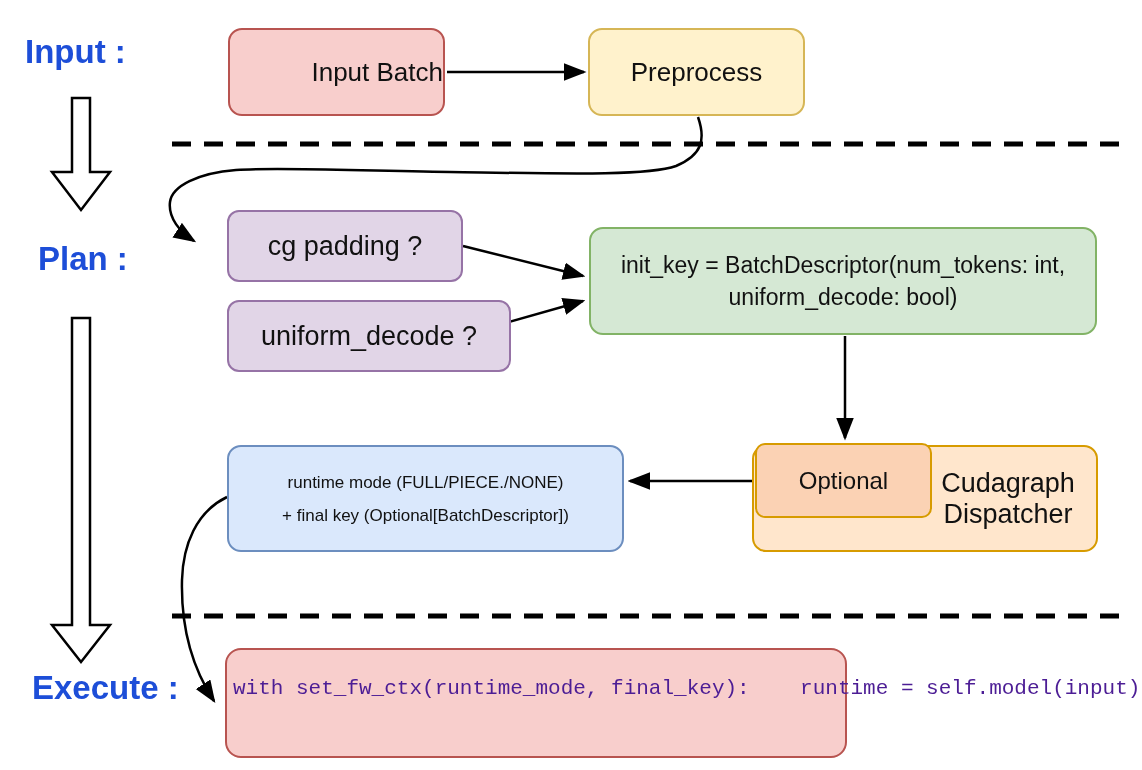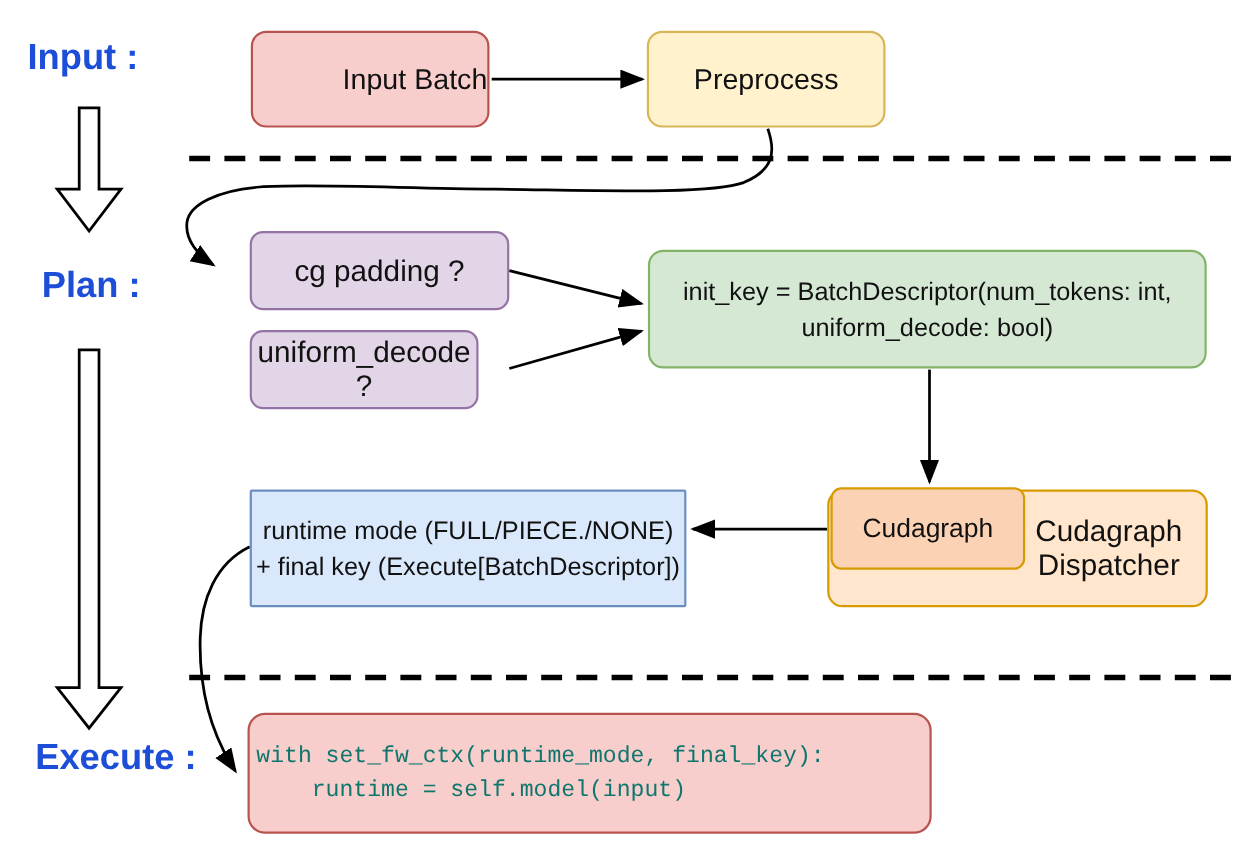--- a/index.html
+++ b/index.html
@@ -41,32 +41,32 @@
   .yellow { background: var(--yellow-fill); border-color: var(--yellow-stroke); text-align: right; }
   .purple { background: var(--purple-fill); border-color: var(--purple-stroke); text-align: center; }
   .green  { background: var(--green-fill);  border-color: var(--green-stroke); }
   .orange { background: var(--orange-fill); border-color: var(--orange-stroke); }
   .dispatch-skin { background: var(--dispatch-fill); border-color: var(--orange-stroke); }
   .blue   { background: var(--blue-fill);   border-color: var(--blue-stroke); }
 
   .box-input-batch  { left: 228px; top: 28px;  width: 217px; height: 88px;  border-radius: 14px; font-size: 26px; }
   .box-preprocess   { left: 588px; top: 28px;  width: 217px; height: 88px;  border-radius: 14px; font-size: 26px; }
   .box-cg-padding   { left: 227px; top: 210px; width: 236px; height: 72px;  border-radius: 12px; font-size: 27px; }
-  .box-uniform      { left: 227px; top: 300px; width: 208px; height: 72px;  border-radius: 12px; font-size: 27px; }
+  .box-uniform      { left: 227px; top: 300px; width: 284px; height: 72px;  border-radius: 12px; font-size: 27px; }
   .box-init-key     { left: 589px; top: 227px; width: 508px; height: 108px; border-radius: 14px; font-size: 23px; line-height: 32px; flex-direction: column; justify-content: center; }
   .box-cuda-outer   { left: 752px; top: 445px; width: 346px; height: 107px; border-radius: 14px; font-size: 27px; justify-content: flex-end; }
   .box-cuda-outer .cuda-text { width: 176px; text-align: center; line-height: 31px; }
   .box-dispatch     { left: 755px; top: 443px; width: 177px; height: 75px;  border-radius: 10px; font-size: 24px; z-index: 3; }
-  .box-runtime      { left: 227px; top: 445px; width: 397px; height: 107px; border-radius: 2px; font-size: 23px; line-height: 33px; flex-direction: column; }
+  .box-runtime      { left: 227px; top: 445px; width: 397px; height: 107px; border-radius: 14px; font-size: 17px; line-height: 33px; flex-direction: column; }
   .box-exec-code    {
     left: 225px; top: 648px; width: 622px; height: 110px; border-radius: 16px;
     font-family: "Liberation Mono", monospace;
-    font-size: 21px; line-height: 31px; color: #0f766e;
+    font-size: 21px; line-height: 31px; color: #4c1d95;
     align-items: flex-start; justify-content: flex-start;
-    flex-direction: column; text-align: left;
+    flex-direction: row; text-align: left;
     padding: 23px 0 0 6px;
   }
   .codeline { white-space: pre; }
   .label-input   { left: 25px; top: 33px; }
   .label-plan    { left: 38px; top: 240px; }
   .label-execute { left: 14px; top: 669px; margin-left: 18px; }
 </style>
 </head>
 <body>
 
@@ -114,26 +114,26 @@
   </div>
   <div class="node green box-init-key">
     <span>init_key = BatchDescriptor(num_tokens: int,</span>
     <span>uniform_decode: bool)</span>
   </div>
 
   <div class="node orange box-cuda-outer">
     <span class="cuda-text">Cudagraph Dispatcher</span>
   </div>
   <div class="node dispatch-skin box-dispatch">
-    <span>Cudagraph</span>
+    <span>Optional</span>
   </div>
 
   <div class="node blue box-runtime">
     <span>runtime mode (FULL/PIECE./NONE)</span>
-    <span>+ final key (Execute[BatchDescriptor])</span>
+    <span>+ final key (Optional[BatchDescriptor])</span>
   </div>
 
   <div class="node red box-exec-code">
     <span class="codeline">with set_fw_ctx(runtime_mode, final_key):</span>
     <span class="codeline">    runtime = self.model(input)</span>
   </div>
 
 </div>
 
 </body></html>

